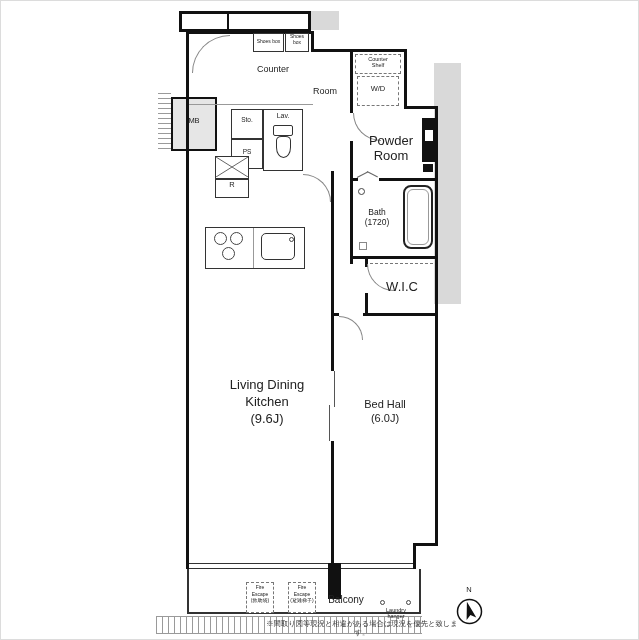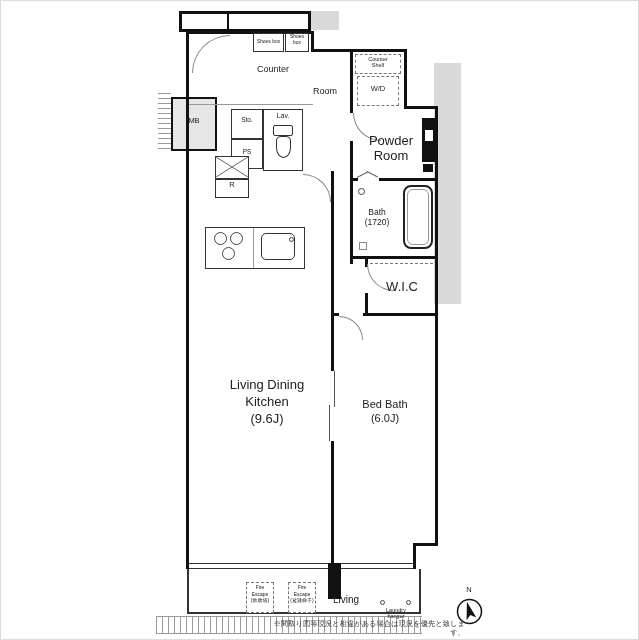--- a/index.html
+++ b/index.html
@@ -140,27 +140,27 @@
 (1720)</div>
   <div class="lbl" style="left:374px;top:278px;width:54px;font-size:13px">W.I.C</div>
   <div class="lbl" style="left:264px;top:111px;width:36px;font-size:7px">Lav.</div>
   <div class="lbl" style="left:231px;top:115px;width:30px;font-size:6.5px">Sto.</div>
   <div class="lbl" style="left:231px;top:147px;width:30px;font-size:6.5px">PS</div>
   <div class="lbl" style="left:170px;top:116px;width:46px;font-size:7.5px">MB</div>
   <div class="lbl" style="left:214px;top:180px;width:34px;font-size:7.5px">R</div>
   <div class="lbl" style="left:200px;top:376px;width:132px;font-size:13px;line-height:1.3">Living Dining
 Kitchen
 (9.6J)</div>
-  <div class="lbl" style="left:336px;top:396px;width:96px;font-size:11px;line-height:1.3">Bed Bath
+  <div class="lbl" style="left:336px;top:396px;width:96px;font-size:11px;line-height:1.3">Bed Hall
 (6.0J)</div>
-  <div class="lbl" style="left:312px;top:593px;width:66px;font-size:10px">Living</div>
+  <div class="lbl" style="left:312px;top:593px;width:66px;font-size:10px">Balcony</div>
   <div class="lbl" style="left:245px;top:583px;width:28px;font-size:5px;line-height:1.3">Fire
 Escape
 (救助袋)</div>
   <div class="lbl" style="left:287px;top:583px;width:28px;font-size:5px;line-height:1.3">Fire
 Escape
 (避難梯子)</div>
   <div class="lbl" style="left:372px;top:606px;width:46px;font-size:5.5px">Laundry
 hanger</div>
 
-  <div class="lbl" style="left:258px;top:619px;width:206px;font-size:7.3px;text-align:right;color:#333">※間取り図等現況と相違がある場合は現況を優先と致します。</div>
+  <div class="lbl" style="left:258px;top:619px;width:206px;font-size:7.3px;color:#333">※間取り図等現況と相違がある場合は現況を優先と致します。</div>
 
 </div>
 
 </body></html>

